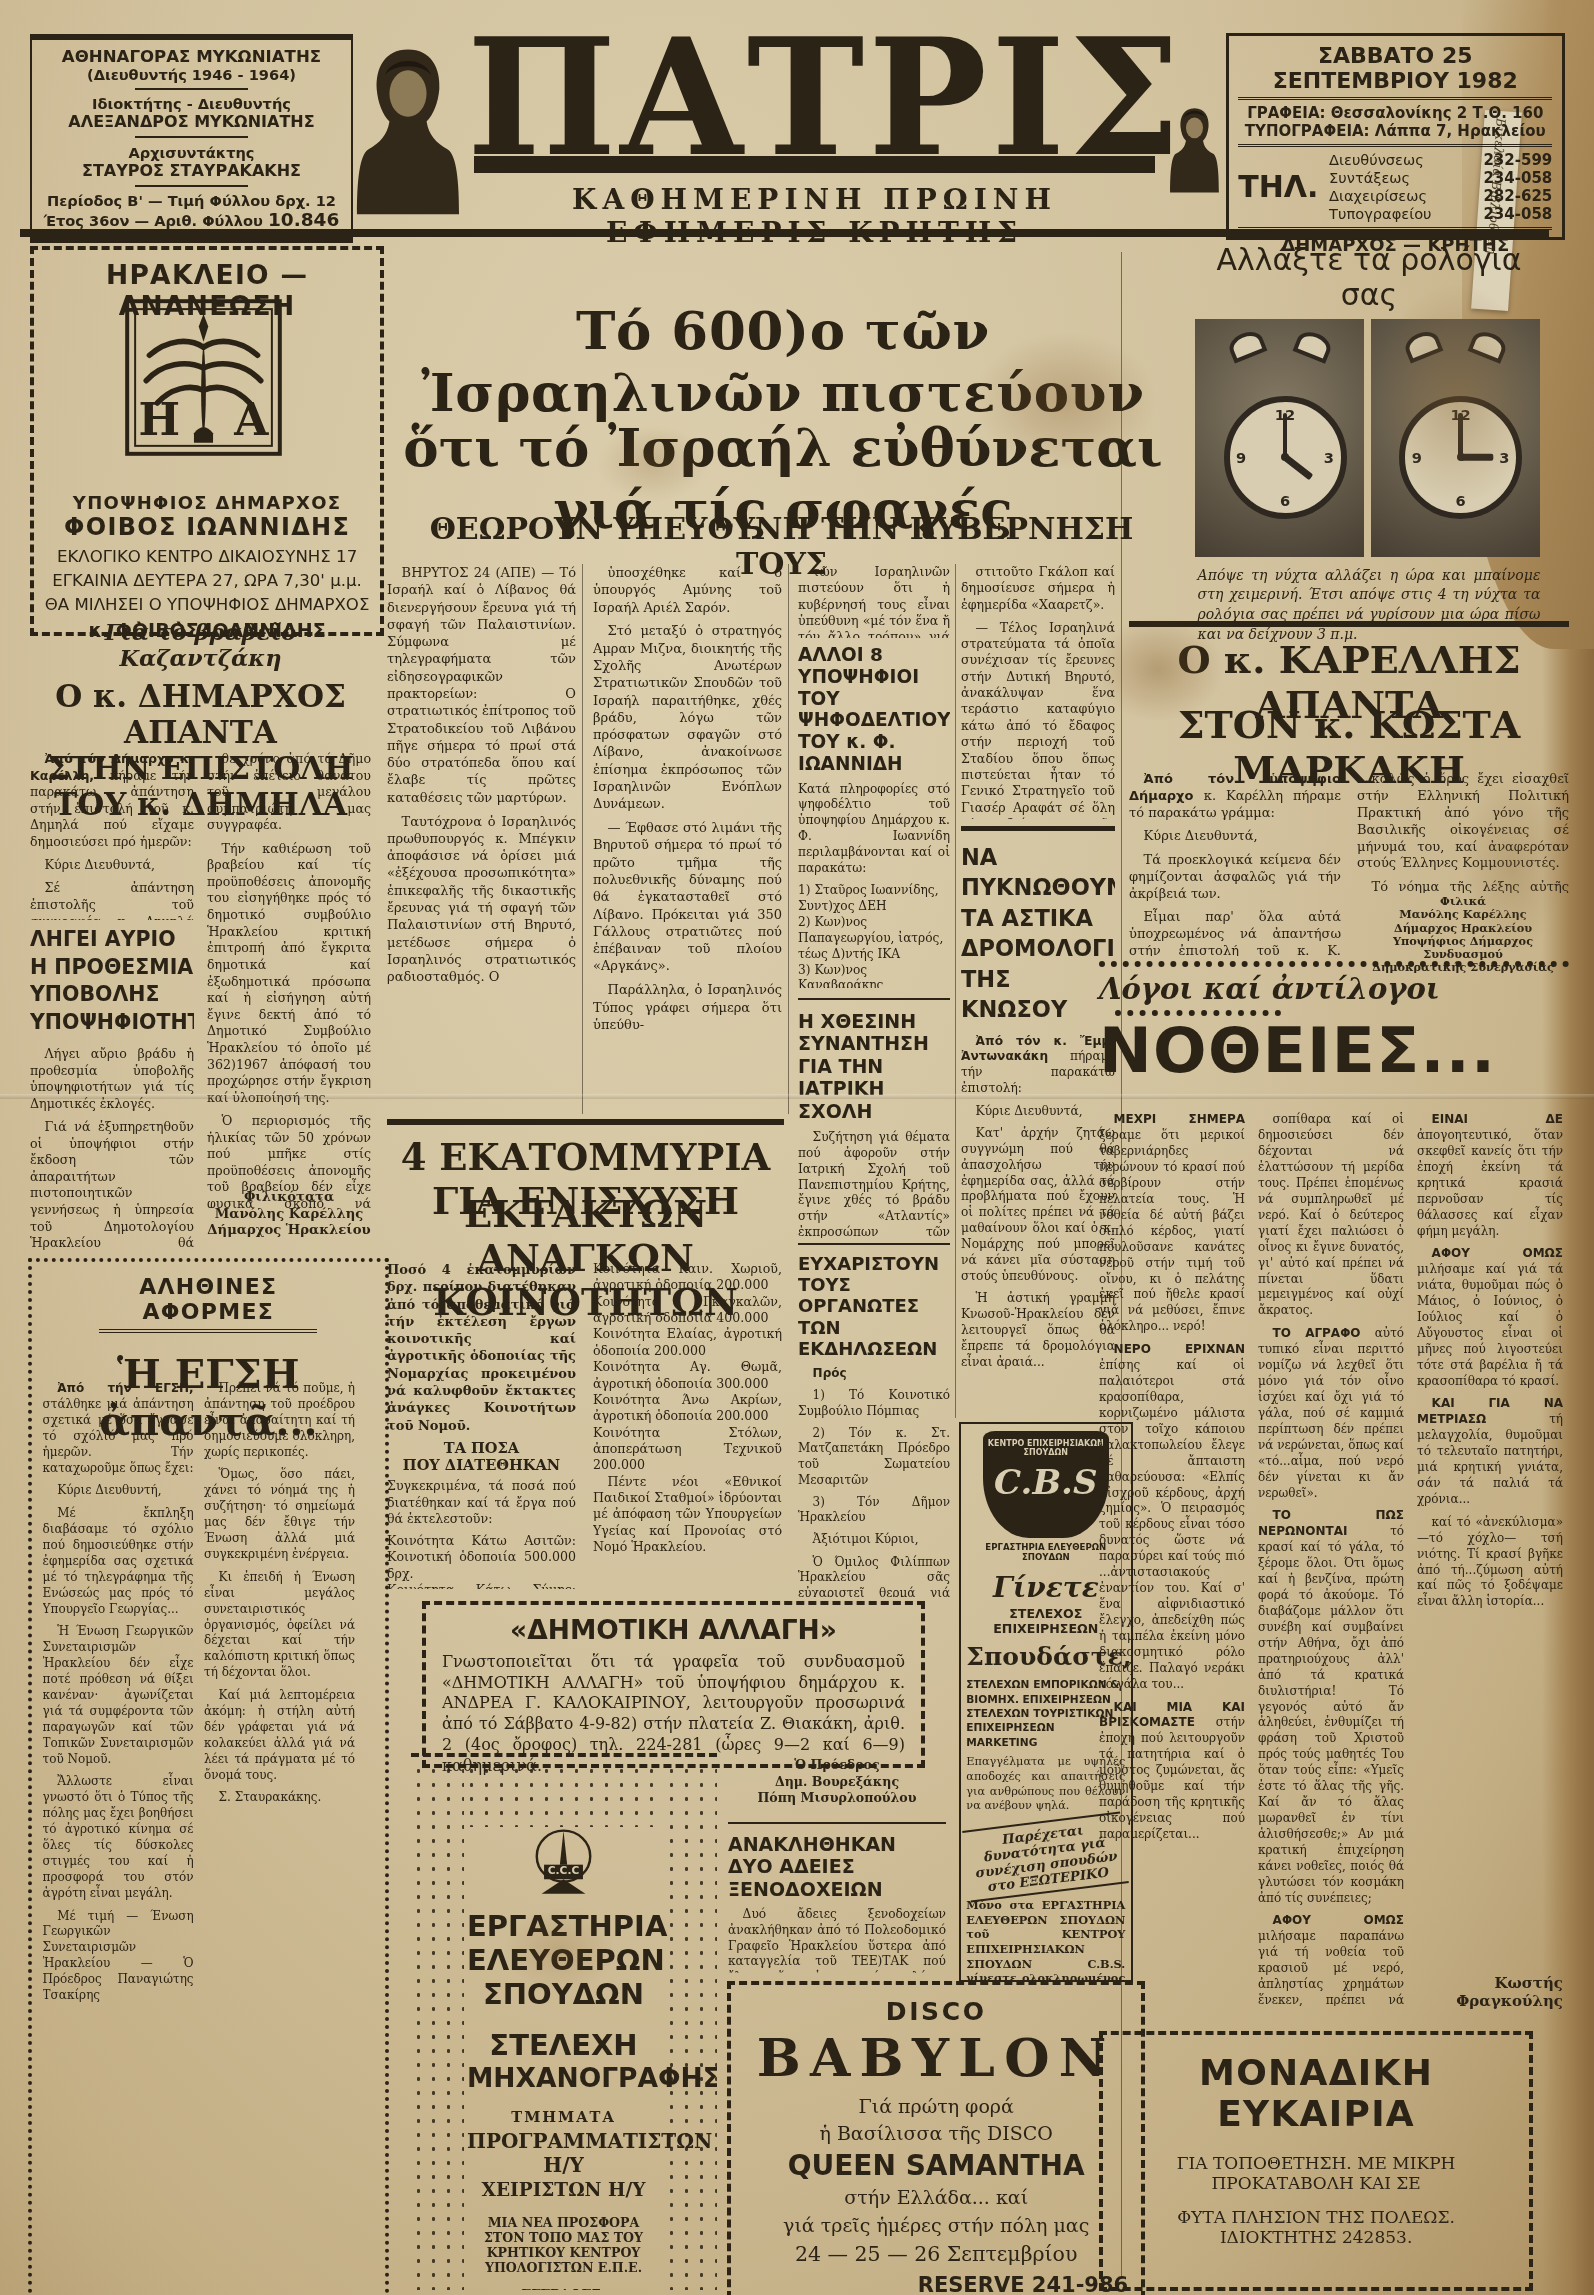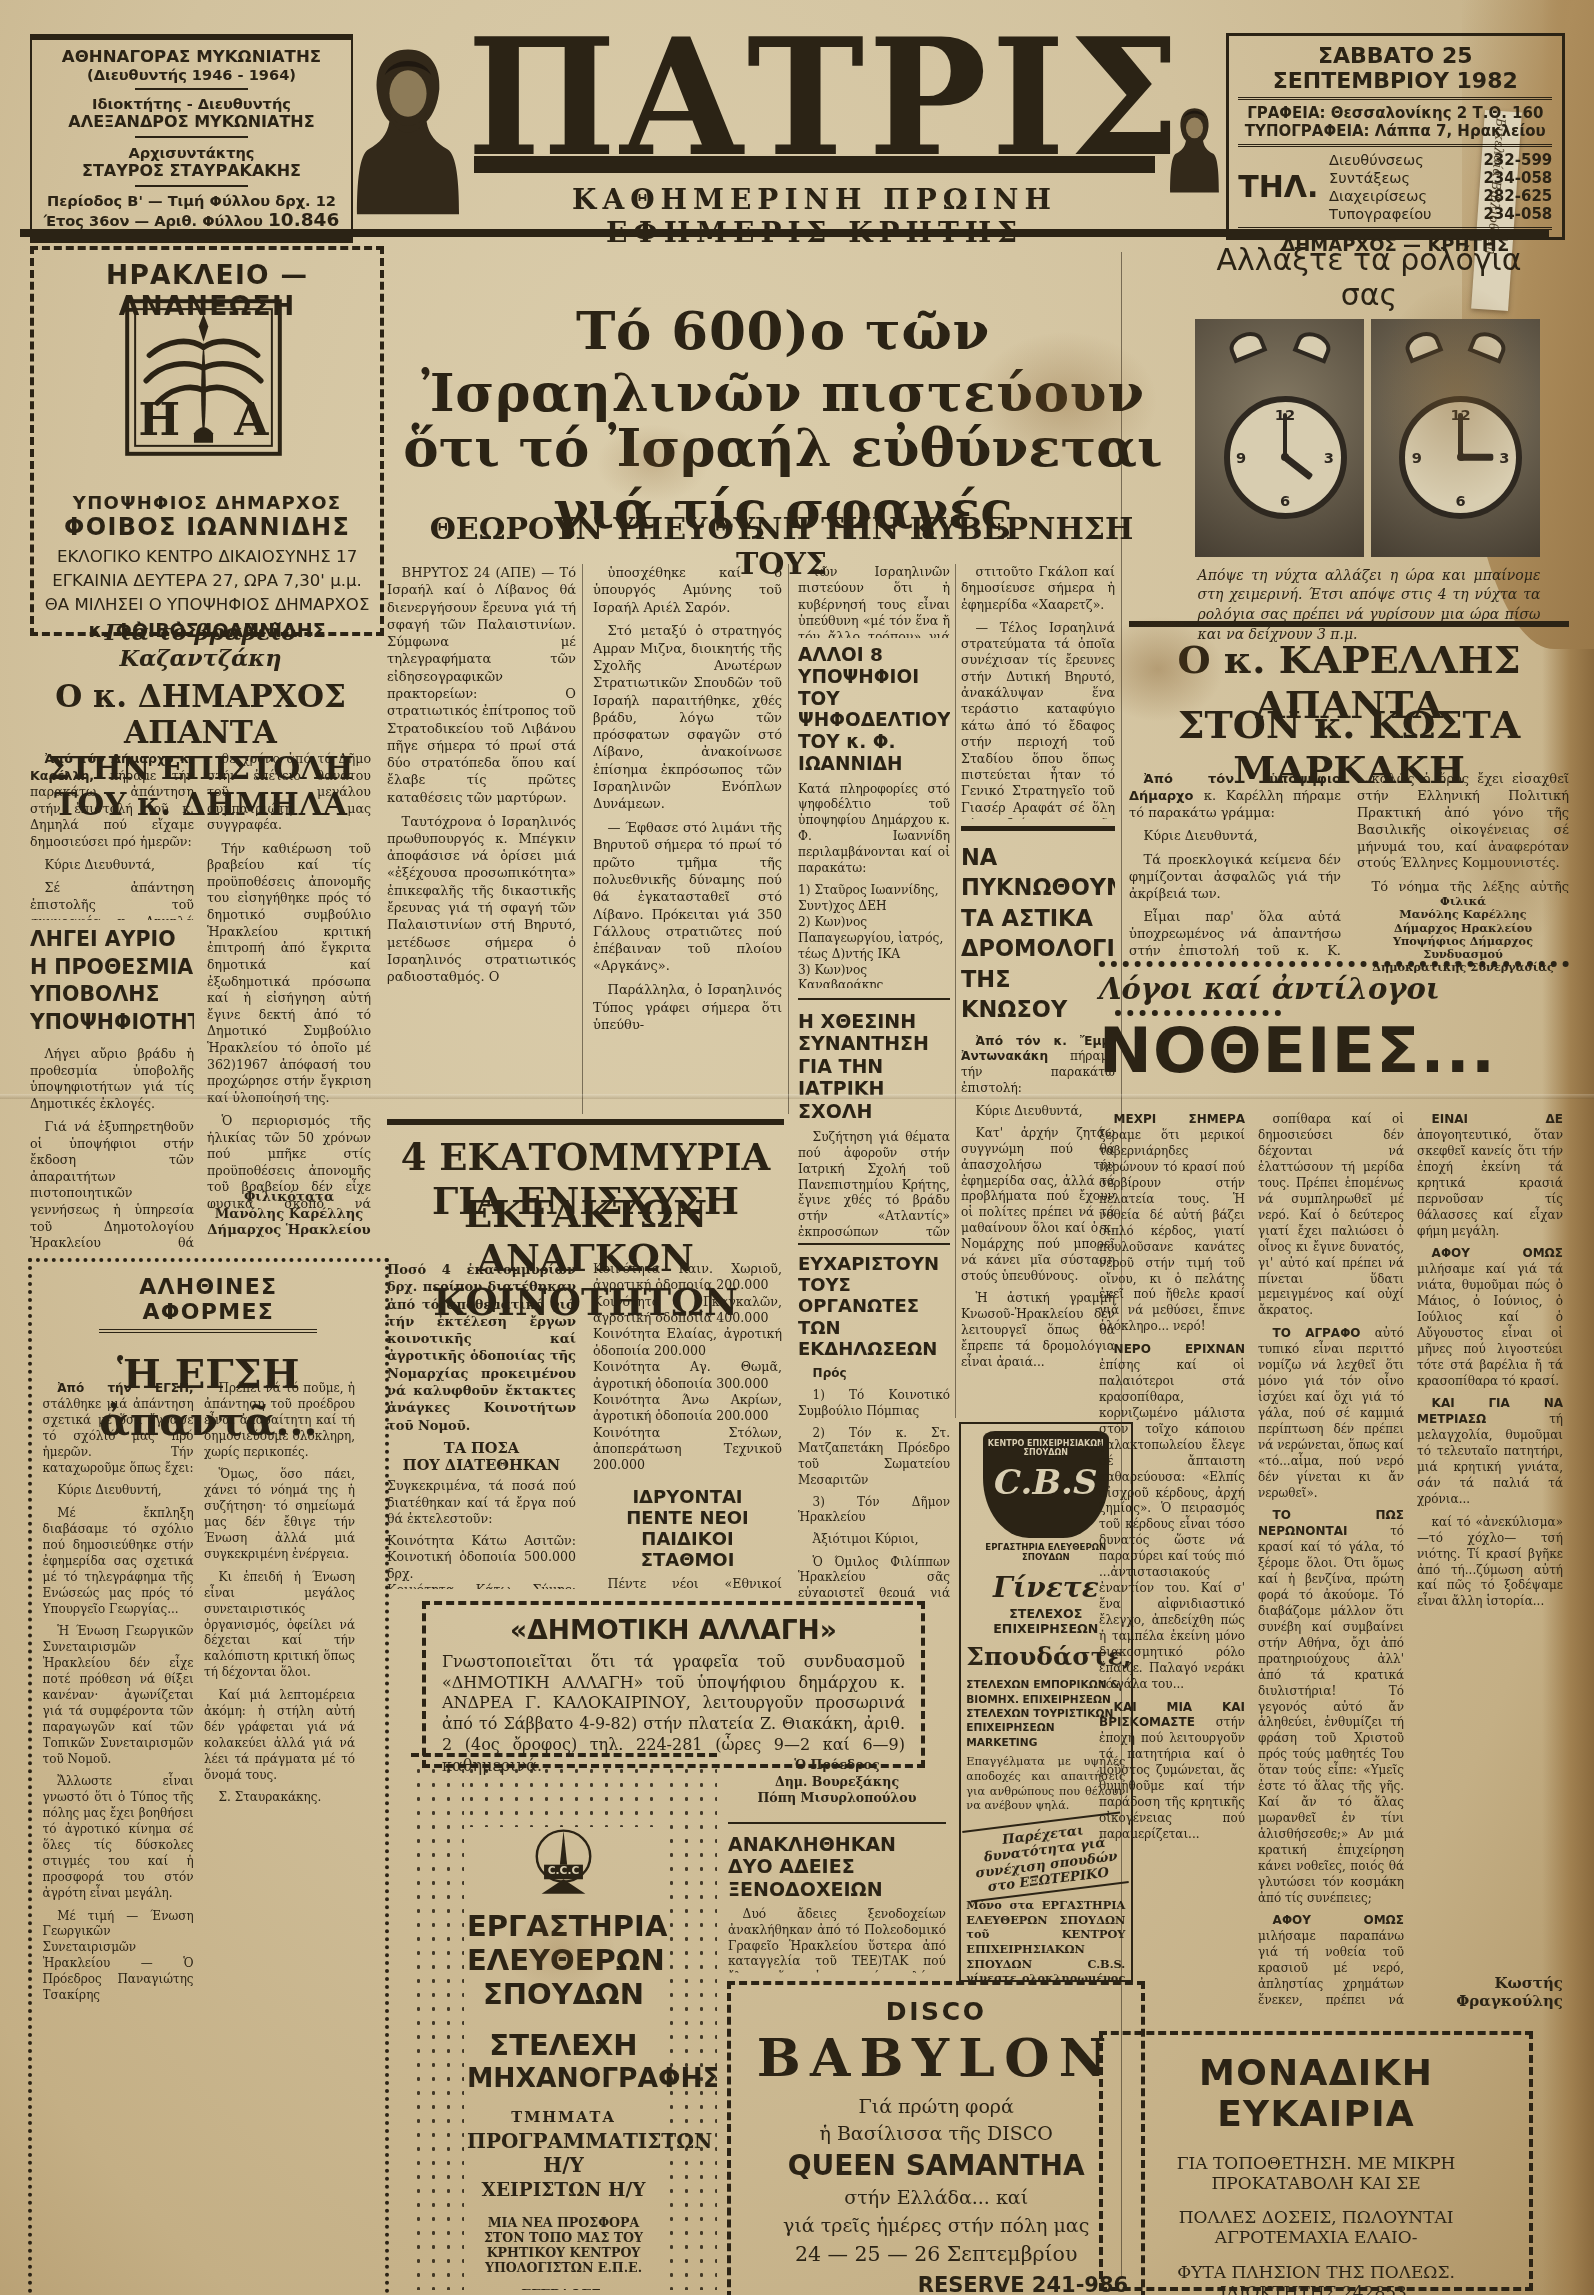--- a/index.html
+++ b/index.html
@@ -301,21 +301,20 @@
   </div>
   <div class="abs" style="left:593px;top:1261px;width:189px;height:328px;overflow:hidden;">
     <div style="font-size:12.6px;line-height:1.3;text-align:justify;">
         <div>Κοινότητα Καιν. Χωριοῦ, ἀγροτική ὁδοποιία 200.000</div>
         <div>Κοινότητα Γκαγκαλῶν, ἀγροτική ὁδοποιία 400.000</div>
         <div>Κοινότητα Ελαίας, ἀγροτική ὁδοποιία 200.000</div>
         <div>Κοινότητα Αγ. Θωμᾶ, ἀγροτική ὁδοποιία 300.000</div>
         <div>Κοινότητα Άνω Ακρίων, ἀγροτική ὁδοποιία 200.000</div>
         <div>Κοινότητα Στόλων, ἀποπεράτωση Τεχνικοῦ 200.000</div>
       </div>
-    <div class="ctr smallhead" style="font-size:18px;margin:12px 6.6px 5.3px 6.6px;">ΙΔΡΥΟΝΤΑΙ ΠΕΝΤΕ ΝΕΟΙ ΠΑΙΔΙΚΟΙ ΣΤΑΘΜΟΙ</div>
     <div class="col" style="position:static;font-size:12.6px;line-height:1.3;">
         <p>Πέντε νέοι «Εθνικοί Παιδικοί Σταθμοί» ἱδρύονται μέ ἀπόφαση τῶν Υπουργείων Υγείας καί Προνοίας στό Νομό Ἡρακλείου.</p>
       </div>
   </div>
 
   <div class="abs frame-dash" style="left:422px;top:1601px;width:463px;height:140px;padding:9.3px 16px;">
     <div class="ctr b sans" style="font-size:26.5px;">«ΔΗΜΟΤΙΚΗ ΑΛΛΑΓΗ»</div>
     <p class="jst" style="font-size:16px;line-height:1.3;margin:6.6px 0 0 0;">Γνωστοποιεῖται ὅτι τά γραφεῖα τοῦ συνδυασμοῦ «ΔΗΜΟΤΙΚΗ ΑΛΛΑΓΗ» τοῦ ὑποψήφιου δημάρχου κ. ΑΝΔΡΕΑ Γ. ΚΑΛΟΚΑΙΡΙΝΟΥ, λειτουργοῦν προσωρινά ἀπό τό Σάββατο 4-9-82) στήν πλατεία Ζ. Θιακάκη, ἀριθ. 2 (4ος ὄροφος) τηλ. 224-281 (ὧρες 9—2 καί 6—9) καθημερινά.</p>
   </div>
 
@@ -448,21 +447,20 @@
       <p><b class="lead-in">ΕΙΝΑΙ ΔΕ </b>ἀπογοητευτικό, ὅταν σκεφθεῖ κανείς ὅτι τήν ἐποχή ἐκείνη τά κρητικά κρασιά περνοῦσαν τίς θάλασσες καί εἶχαν φήμη μεγάλη.</p>
       <p><b class="lead-in">ΑΦΟΥ ΟΜΩΣ </b>μιλήσαμε καί γιά τά νιάτα, θυμοῦμαι πώς ὁ Μάιος, ὁ Ιούνιος, ὁ Ιούλιος καί ὁ Αὔγουστος εἶναι οἱ μῆνες πού λιγοστεύει τότε στά βαρέλια ἤ τά κρασοπίθαρα τό κρασί.</p>
       <p><b class="lead-in">ΚΑΙ ΓΙΑ ΝΑ ΜΕΤΡΙΑΣΩ </b>τή μελαγχολία, θυμοῦμαι τό τελευταῖο πατητήρι, μιά κρητική γνιάτα, σάν τά παλιά τά χρόνια...</p>
       <p>καί τό «ἀνεκύλισμα» —τό χόχλο— τσή νιότης. Τί κρασί βγῆκε ἀπό τή...ζύμωση αὐτή καί πῶς τό ξοδέψαμε εἶναι ἄλλη ἱστορία...</p>
     </div>
   <div class="abs b" style="left:1417px;top:1974px;width:146px;text-align:right;font-size:15px;">Κωστής Φραγκούλης</div>
 
   <div class="abs frame-dash ctr" style="left:1099px;top:2031px;width:397px;height:218px;padding:17px 14.6px;">
     <div class="b sans" style="font-size:36px;letter-spacing:1.3px;">ΜΟΝΑΔΙΚΗ ΕΥΚΑΙΡΙΑ</div>
     <div style="font-size:17px;margin-top:18.5px;">ΓΙΑ ΤΟΠΟΘΕΤΗΣΗ. ΜΕ ΜΙΚΡΗ ΠΡΟΚΑΤΑΒΟΛΗ ΚΑΙ ΣΕ</div>
-    <div style="font-size:17px;margin-top:14.6px;">ΠΟΛΛΕΣ ΔΟΣΕΙΣ, ΠΩΛΟΥΝΤΑΙ ΑΓΡΟΤΕΜΑΧΙΑ ΕΛΑΙΟ-</div>
     <div style="font-size:17px;margin-top:14.6px;">ΦΥΤΑ ΠΛΗΣΙΟΝ ΤΗΣ ΠΟΛΕΩΣ. ΙΔΙΟΚΤΗΤΗΣ 242853.</div>
   </div>
 
   <div class="abs stain" style="left:973px;top:331px;width:185px;height:139px;background:radial-gradient(ellipse, rgba(125,85,35,.30), rgba(125,85,35,0) 70%);"></div>
   <div class="abs stain" style="left:1092px;top:616px;width:132px;height:106px;background:radial-gradient(ellipse, rgba(120,80,30,.34), rgba(120,80,30,0) 70%);"></div>
   <div class="abs stain" style="left:1377px;top:285px;width:159px;height:218px;background:radial-gradient(ellipse, rgba(130,95,45,.38), rgba(130,95,45,0) 72%);"></div>
   <div class="abs stain" style="left:596px;top:424px;width:113px;height:79px;background:radial-gradient(ellipse, rgba(125,85,35,.22), rgba(125,85,35,0) 70%);"></div>
   <div class="abs stain" style="left:503px;top:1907px;width:113px;height:86px;background:radial-gradient(ellipse, rgba(125,85,35,.20), rgba(125,85,35,0) 70%);"></div>
   <div class="abs stain" style="left:1463px;top:781px;width:99px;height:172px;background:radial-gradient(ellipse, rgba(130,95,45,.26), rgba(130,95,45,0) 72%);"></div>
   <div class="abs" style="left:0;top:1094px;width:1594px;height:5.3px;background:linear-gradient(180deg, rgba(255,255,250,.22), rgba(80,60,30,.18));"></div>

